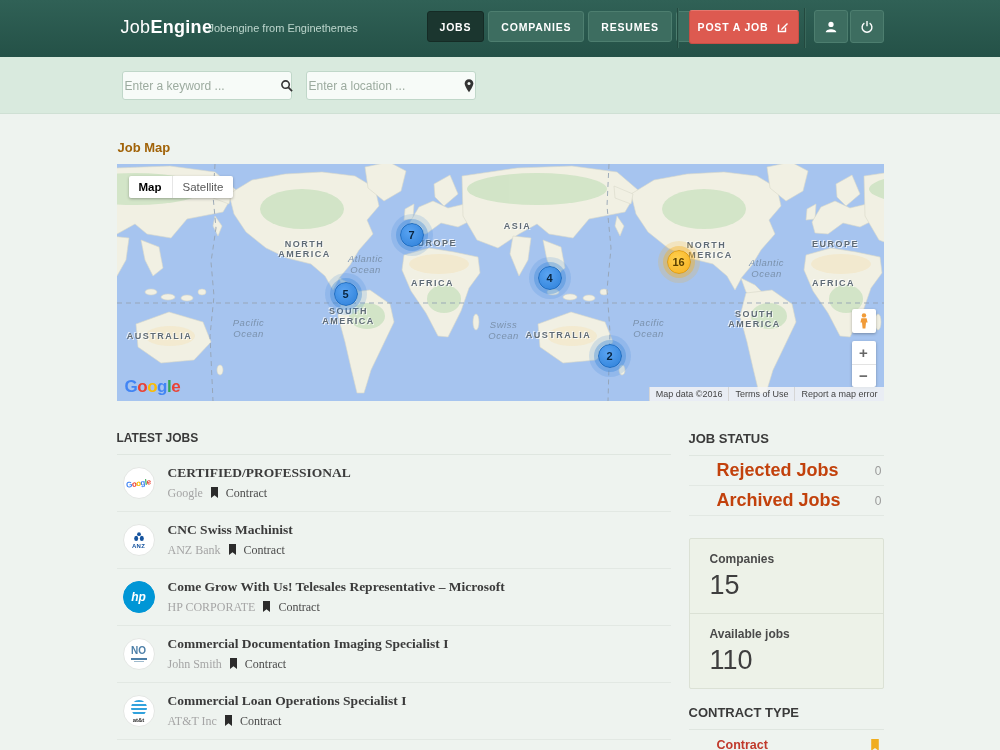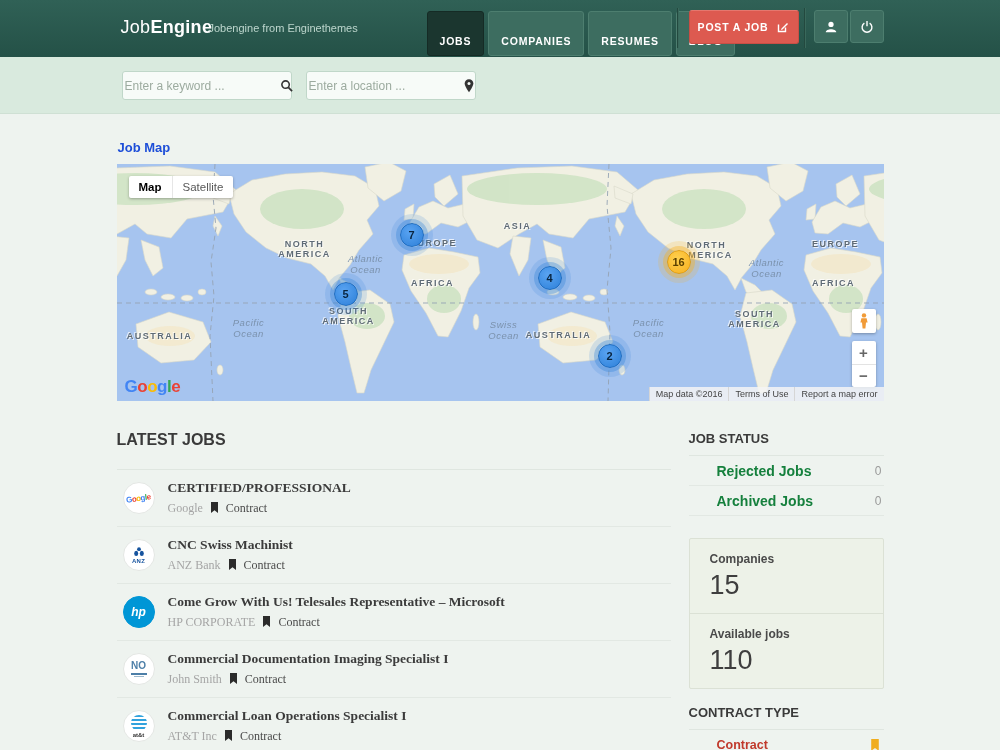--- a/index.html
+++ b/index.html
@@ -7,21 +7,21 @@
   body { font-family:"Liberation Sans", sans-serif; background:#eef3ef; }
   .container { width:767px; margin:0 auto; position:relative; }
 
   
   .header { height:57px; background:linear-gradient(#306156,#245147); position:relative; }
   .header .container { height:57px; }
   .logo { position:absolute; left:4px; top:17px; color:#fff; font-size:18px; letter-spacing:.3px; cursor:pointer; }
   .logo .lt { font-weight:400;margin-top:10px; } .logo .bd { font-weight:700; }
   .tagline { position:absolute; left:92px; top:22px; font-size:11px; color:#bdd6cd; }
   .nav { position:absolute; left:310px; top:11px; display:flex; gap:4px; }
-  .nav-btn { display:inline-block; padding:23px 12px 8px; font-size:10.5px; font-weight:700; letter-spacing:.8px;
+  .nav-btn { display:inline-block; padding:9px 12px 8px; font-size:10.5px; font-weight:700; letter-spacing:.8px;
     color:#fff; background:#3d6d60; border:1px solid #4d7e6f; border-radius:3px; cursor:pointer; }
   .nav-btn.active { background:#1b362f; border-color:#152b25; }
   .vsep { position:absolute; top:8px; width:0; height:40px; border-left:1px solid #23493f; border-right:1px solid #39685b; }
   .vsep.s1 { left:560px; } .vsep.s2 { left:687px; }
   .post-btn { position:absolute; left:572px; top:10px; width:110px; height:34px; background:#dd5a50;
     border:1px solid #c94e45; border-top-color:#e5776e; border-radius:3px; color:#fff; font-size:10.5px;
     font-weight:700; letter-spacing:.8px; display:flex; align-items:center; justify-content:center; gap:9px; cursor:pointer; }
   .icon-btn { position:absolute; top:10px; width:34px; height:33px; background:#3d6d60; border:1px solid #4d7e6f;
     border-radius:3px; display:flex; align-items:center; justify-content:center; cursor:pointer; }
   .icon-btn.user { left:697px; } .icon-btn.power { left:733px; }
@@ -30,21 +30,21 @@
   .search-strip { height:57px; background:#d9eade; border-bottom:1px solid #cfe0d4; }
   .search-strip .container { height:57px; }
   .field { position:absolute; top:14px; width:170px; height:29px; background:#f7fbf8; border:1px solid #c0d7c9;
     border-radius:3px; display:flex; align-items:center; padding:0 2px; }
   .field input { flex:1; border:none; background:transparent; outline:none; font-size:12px; color:#555;
     font-family:"Liberation Sans", sans-serif; }
   .field input::placeholder { color:#9cab9f; }
   .field.kw { left:5px; } .field.loc { left:189px; }
 
   
-  .sec-heading { font-size:13px; font-weight:700; color:#1d4ed8; }
+  .sec-heading { font-size:13px; font-weight:700; color:#a16207; }
   .map-heading { padding:26px 1px 9px; }
   .map-wrap { position:relative; width:767px; height:237px; overflow:hidden; background:#a6c4ef; }
   .map-svg { position:absolute; left:0; top:0; }
   .mlabel { position:absolute; transform:translate(-50%,-50%); white-space:pre-line; text-align:center; line-height:1.15; pointer-events:none; }
   .mlabel.cont { font-size:9px; font-weight:700; color:#5f6b76; letter-spacing:1.5px;
     text-shadow:1px 1px 0 rgba(255,255,255,.75), -1px -1px 0 rgba(255,255,255,.75); }
   .mlabel.ocean { font-size:9.5px; font-style:italic; color:#7b92ad; letter-spacing:.5px; }
   .marker { position:absolute; width:24px; height:24px; border-radius:50%; display:flex; align-items:center;
     justify-content:center; font-size:11px; font-weight:700; cursor:pointer; }
   .marker.blue { background:radial-gradient(circle at 40% 35%, #5aa4f2, #2c7fd8); color:#08243f;
@@ -71,21 +71,21 @@
   .ctrl-bar input { border:1px solid #bdbdbd; height:15px; font-size:11px; color:#222; padding:0 4px;
     font-family:"Liberation Sans", sans-serif; outline:none; }
   .ctrl-bar .center-in { width:140px; } .ctrl-bar .zoom-in { width:26px; }
   .credits { position:absolute; right:0; bottom:0; display:flex; font-size:9px; color:#444; }
   .credits span { background:rgba(245,245,245,.85); padding:2px 6px; border-left:1px solid #d6d6d6; cursor:pointer; }
 
   
   .main-cols { display:flex; gap:18px; margin-top:30px; }
   .col-left { width:554px; }
   .col-right { width:195px; }
-  .list-heading { font-size:16px; font-weight:700; color:#3a3a3a; padding-bottom:20px; border-bottom:1px solid #dfe6e0; }
+  .list-heading { font-size:12px; font-weight:700; color:#3a3a3a; padding-bottom:9px; border-bottom:1px solid #dfe6e0; }
 
   .job-row { display:flex; align-items:center; height:57px; border-bottom:1px solid #e2e8e3; cursor:pointer; }
   .job-logo { width:32px; height:32px; border-radius:50%; background:#fff; border:1px solid #e4e7e4; margin:0 13px 0 6px;
     flex:0 0 32px; display:flex; flex-direction:column; align-items:center; justify-content:center; overflow:hidden; }
   .job-info { flex:1;font-family:Liberation Serif, serif; }
   .job-title { font-size:13.5px; font-weight:700; color:#3b3b3b; line-height:1.2; }
   .job-meta { display:flex; align-items:center; gap:7px; margin-top:4px; font-size:12px; }
   .job-company { color:#a5a5a5; }
   .job-type { color:#4a4a4a; }
 
@@ -99,21 +99,21 @@
   .lg-no { font-size:10px; font-weight:700; color:#4d7fa8; line-height:1; }
   .lg-no-line { width:16px; height:2px; background:#4d7fa8; margin-top:2px; }
   .lg-no-line2 { width:10px; height:1px; background:#9db9cc; margin-top:1px; }
   .lg-att-globe { width:16px; height:16px; border-radius:50%;
     background:repeating-linear-gradient(180deg,#31a2dd 0 2px,#ffffff 2px 4px); }
   .lg-att-txt { font-size:6px; color:#333; font-weight:700; margin-top:1px; }
 
   
   .side-heading { font-size:13px; font-weight:700; color:#3a3a3a; padding-bottom:9px; border-bottom:1px solid #dfe6e0; }
   .status-row { display:flex; align-items:center; height:30px; border-bottom:1px solid #e2e8e3; padding-left:28px; cursor:pointer; }
-  .status-row .lbl { flex:1; font-size:14px; font-weight:700; color:#15803d; }
+  .status-row .lbl { flex:1; font-size:18px; font-weight:700; color:#c2410c; }
   .status-row .cnt { font-size:12px; color:#9a9a9a; padding-right:2px; }
   .stats-box { margin-top:22px; border:1px solid #dbe1d5; background:#edf2e8; border-radius:2px; }
   .stat-cell { padding:13px 20px 12px; }
   .stat-cell + .stat-cell { border-top:1px solid #dbe1d5; }
   .stat-lbl { font-size:12px; font-weight:700; color:#4a4a4a; }
   .stat-val { font-size:27px; color:#3e3e3e; margin-top:4px; }
   .ct-heading { margin-top:16px; }
   .ct-row { display:flex; align-items:center; height:31px; border-bottom:1px solid #e2e8e3; padding:0 4px 0 28px; cursor:pointer; }
   .ct-row .lbl { flex:1; font-size:12.5px; font-weight:700; color:#c0392b; }
 </style>

